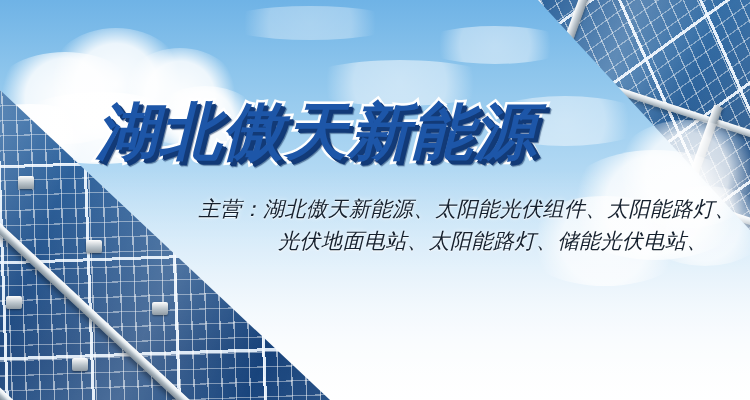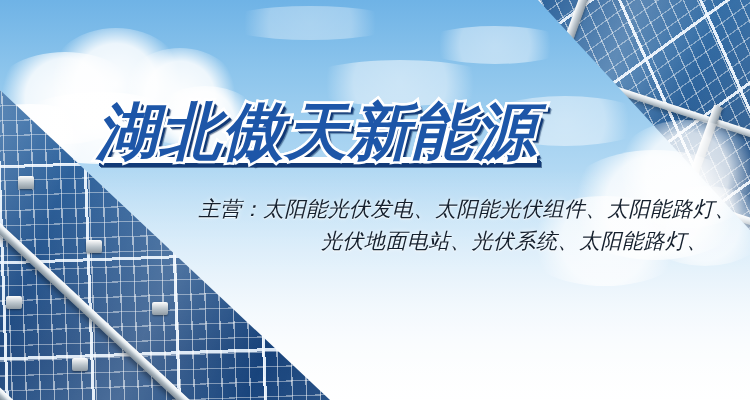--- a/index.html
+++ b/index.html
@@ -115,21 +115,20 @@
     font-weight:bold;font-style:italic;
     letter-spacing:1px;
     white-space:nowrap;
     color:#1d56a8;
     -webkit-text-stroke:5px #ffffff;
     paint-order:stroke fill;
     text-shadow:
        3px 3px 0 #123a77,
        4px 4px 0 #123a77,
        5px 5px 1px rgba(10,40,85,.55);
-    text-decoration: underline;
   }
   #subtitle{
     position:absolute;left:0;right:14px;top:193px;
     text-align:right;
     font-style:italic;
     font-size:21px;line-height:32px;
     color:#15202e;
     text-shadow:0 0 5px rgba(255,255,255,.85), 0 1px 0 rgba(255,255,255,.7);
     letter-spacing:.5px;
   }
@@ -185,17 +184,17 @@
     <div class="clampL" style="left:18px;top:176px;"></div>
     <div class="clampL" style="left:86px;top:240px;"></div>
     <div class="clampL" style="left:152px;top:302px;"></div>
     <div class="clampL" style="left:6px;top:296px;"></div>
     <div class="clampL" style="left:72px;top:358px;"></div>
   </div>
 
   <div id="title">湖北傲天新能源</div>
 
   <div id="subtitle">
-    <span class="subline" id="sub1">主营：太阳能光伏发电、太阳能光伏组件、太阳能路灯、</span>
-    <span class="subline" id="sub2">光伏地面电站、光伏系统、太阳能路灯、</span>
+    <span class="subline" id="sub1">主营：湖北傲天新能源、太阳能光伏组件、太阳能路灯、</span>
+    <span class="subline" id="sub2">光伏地面电站、太阳能路灯、储能光伏电站、</span>
   </div>
 
 </div>
 
 </body></html>

